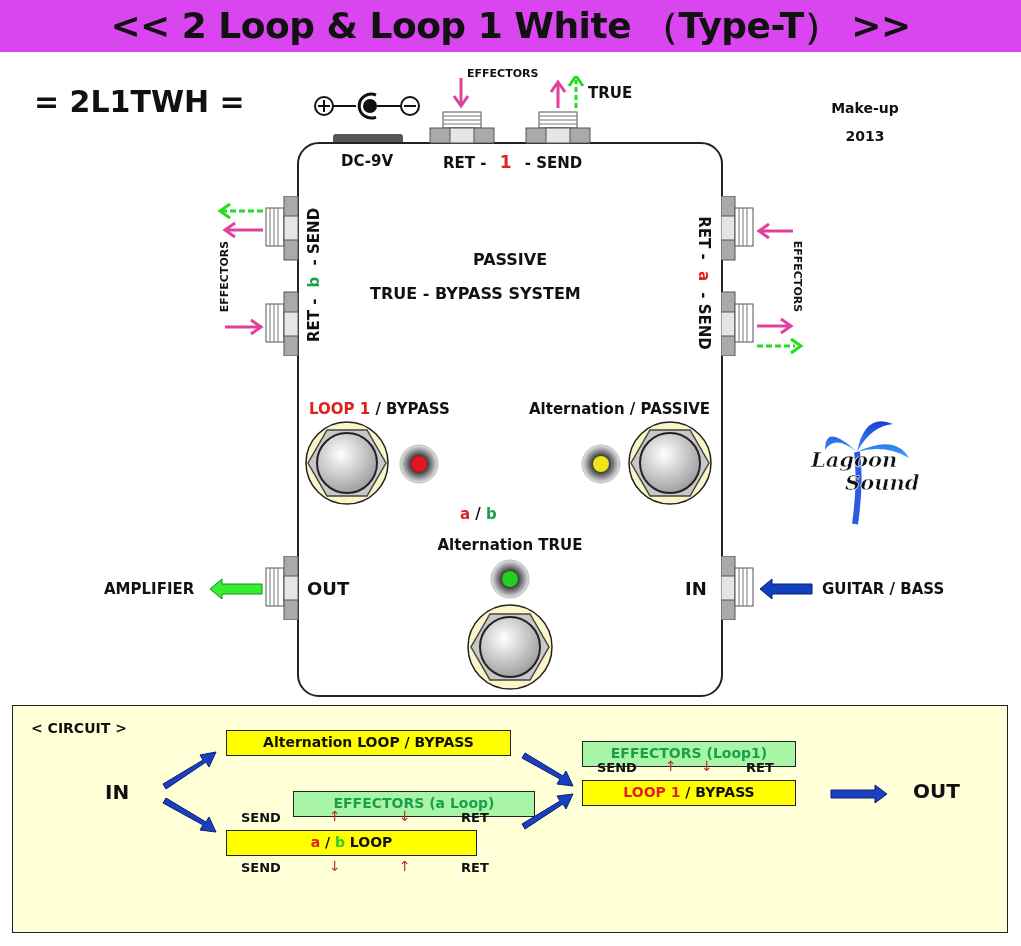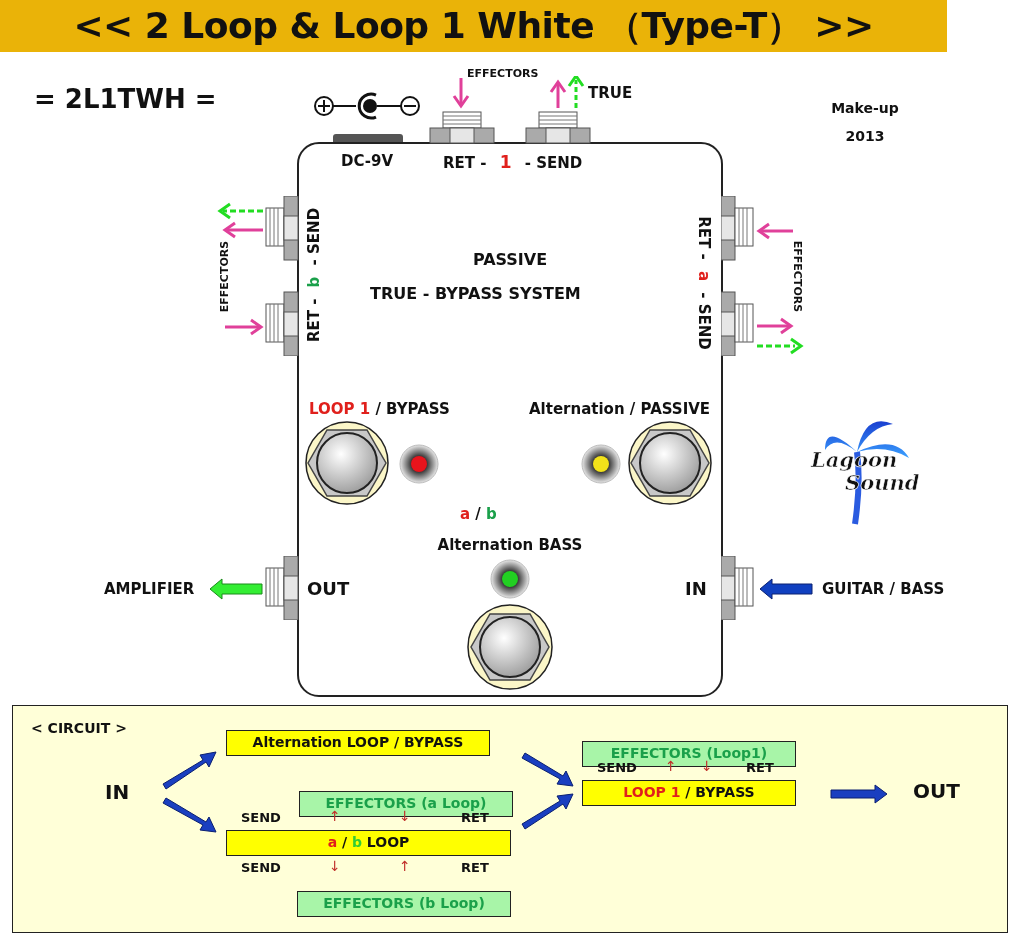--- a/index.html
+++ b/index.html
@@ -1,21 +1,21 @@
 <!DOCTYPE html>
 <html><head>
 <meta charset="utf-8">
 <style>
   * { box-sizing: border-box; margin: 0; padding: 0; }
   body { width: 1021px; height: 946px; background: #ffffff; position: relative; overflow: hidden;
          font-family: "DejaVu Sans", sans-serif; font-weight: bold; color: #111; }
   .abs { position: absolute; }
-  .title-bar { left: 0; top: 0; width: 947px; height: 52px; background: #eab308; display: flex; align-items: center; justify-content: center; }
+  .title-bar { left: 0; top: 0; width: 1021px; height: 52px; background: #d946ef; display: flex; align-items: center; justify-content: center; }
   .title-bar span { font-size: 36px; font-weight: bold; color: #111; letter-spacing: -0.5px; }
-  .model { left: 34px; top: 84px; font-size: 26px; }
+  .model { left: 34px; top: 84px; font-size: 30px; }
   .makeup { left: 810px; top: 94px; width: 110px; text-align: center; font-size: 14px; line-height: 28px; }
   .pedal { left: 297px; top: 142px; width: 426px; height: 555px; border: 2px solid #222; border-radius: 22px; background: #fff; }
   .dc-block { left: 333px; top: 134px; width: 70px; height: 9px; background: #555; border-radius: 3px 3px 0 0; }
   .lbl { font-size: 15px; white-space: nowrap; }
   .small { font-size: 11px; }
   .red { color: #e0201c; }
   .green { color: #1aa04a; }
   .vtext-up { transform: rotate(-90deg); transform-origin: center; }
   .vtext-down { transform: rotate(90deg); transform-origin: center; }
   .circuit { left: 12px; top: 705px; width: 996px; height: 228px; background: #ffffd8; border: 1.5px solid #222; }
@@ -200,21 +200,21 @@
   <circle cx="43" cy="43" r="41" fill="#fbf6c8" stroke="#222" stroke-width="1.5"></circle>
   <polygon points="23,10 63,10 82,43 63,76 23,76 4,43" fill="#c8c8c8" stroke="#444" stroke-width="1.5"></polygon>
   <circle cx="43" cy="43" r="30" fill="url(#btn)" stroke="#222" stroke-width="2"></circle>
 </svg>
 
 <div class="abs lbl" style="left:460px;top:505px;width:100px;text-align:left">
   <span class="red">a</span>
   <span>/</span>
   <span class="green">b</span>
 </div>
-<div class="abs lbl" style="left:420px;top:536px;width:180px;text-align:center">Alternation BASS</div>
+<div class="abs lbl" style="left:420px;top:536px;width:180px;text-align:center">Alternation TRUE</div>
 <svg class="abs" style="left:489px;top:558px" width="42" height="42">
   <circle cx="21" cy="21" r="19" fill="url(#ledbg)" stroke="#bbb"></circle>
   <circle cx="21" cy="21" r="8" fill="#22d022"></circle>
 </svg>
 <svg class="abs" style="left:466px;top:603px" width="88" height="88">
   <circle cx="44" cy="44" r="42" fill="#fbf6c8" stroke="#222" stroke-width="1.5"></circle>
   <polygon points="24,11 64,11 83,44 64,77 24,77 5,44" fill="#c8c8c8" stroke="#444" stroke-width="1.5"></polygon>
   <circle cx="44" cy="44" r="30" fill="url(#btn)" stroke="#222" stroke-width="2"></circle>
 </svg>
 
@@ -256,37 +256,36 @@
   <path d="M52 40 Q20 10 20 38 Q30 22 52 40 Q60 0 88 12 Q66 14 52 40 Q90 22 104 46 Q80 32 52 40 Z" fill="url(#palm)"></path>
   <text x="6" y="55" font-family="DejaVu Serif, serif" font-style="italic" font-weight="bold" font-size="21" fill="#111" stroke="#fff" stroke-width="0.6">Lagoon</text>
   <text x="40" y="78" font-family="DejaVu Serif, serif" font-style="italic" font-weight="bold" font-size="21" fill="#111" stroke="#fff" stroke-width="0.6">Sound</text>
 </svg>
 
 <div class="abs circuit">
   <div class="clabel" style="left:18px;top:14px;font-size:14px">&lt; CIRCUIT &gt;</div>
   <div class="clabel" style="left:92px;top:74px;font-size:20px">IN</div>
   <div class="clabel" style="left:900px;top:73px;font-size:20px">OUT</div>
 
-  <div class="cbox yellow" style="left:213px;top:24px;width:264px">Alternation LOOP / BYPASS</div>
-  <div class="cbox green" style="left:286px;top:74px;width:214px">EFFECTORS  (a Loop)</div>
+  <div class="cbox yellow" style="left:213px;top:24px;width:285px">Alternation LOOP / BYPASS</div>
+  <div class="cbox green" style="left:280px;top:74px;width:242px">EFFECTORS  (a Loop)</div>
   <div class="clabel" style="left:228px;top:104px">SEND</div>
   <div class="carrow" style="left:316px;top:102px">↑</div>
   <div class="carrow" style="left:386px;top:102px">↓</div>
   <div class="clabel" style="left:448px;top:104px">RET</div>
-  <div class="cbox yellow" style="left:213px;top:124px;width:285px">
+  <div class="cbox yellow" style="left:213px;top:124px;width:251px">
     <span class="red">a</span>
     <span>/</span>
     <span style="color:#33cc33">b</span>
     <span>LOOP</span>
   </div>
   <div class="clabel" style="left:228px;top:154px">SEND</div>
   <div class="carrow" style="left:316px;top:152px">↓</div>
   <div class="carrow" style="left:386px;top:152px">↑</div>
   <div class="clabel" style="left:448px;top:154px">RET</div>
-  <div class="cbox green" style="left:284px;top:174px;width:214px">EFFECTORS  (b Loop)</div>
 
   <div class="cbox green" style="left:569px;top:24px;width:214px">EFFECTORS  (Loop1)</div>
   <div class="clabel" style="left:584px;top:54px">SEND</div>
   <div class="carrow" style="left:652px;top:52px">↑</div>
   <div class="carrow" style="left:688px;top:52px">↓</div>
   <div class="clabel" style="left:733px;top:54px">RET</div>
   <div class="cbox yellow" style="left:569px;top:74px;width:214px">
     <span class="red">LOOP 1</span>
     <span>/ BYPASS</span>
   </div>

